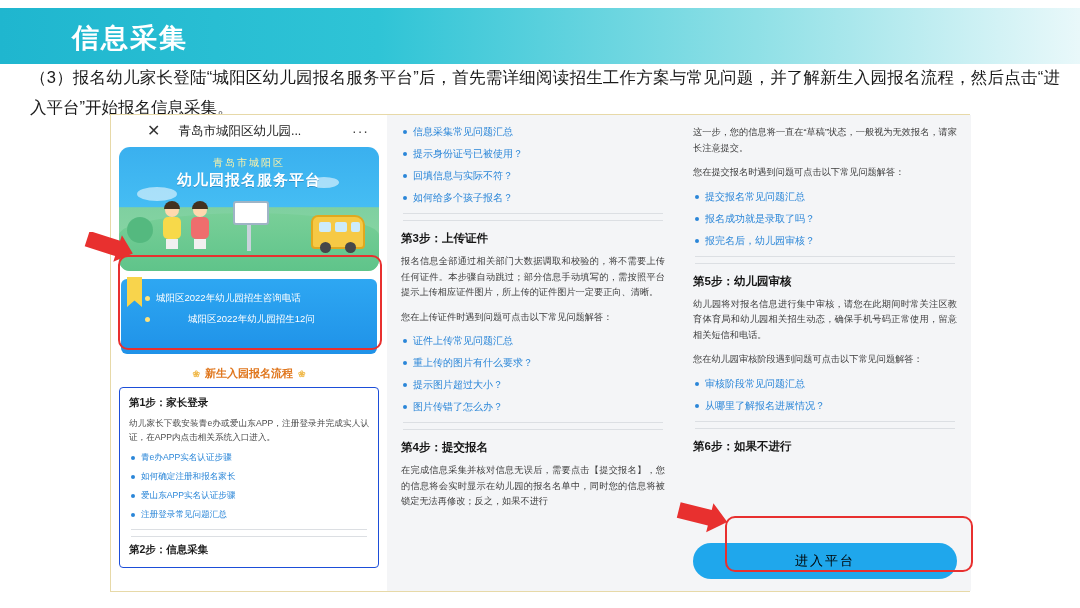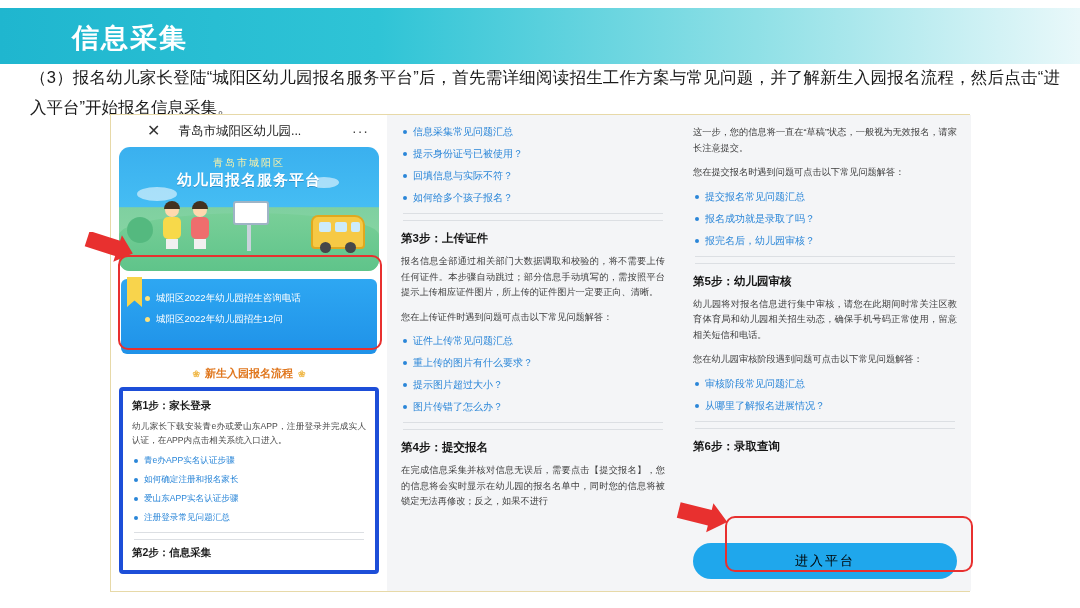--- a/index.html
+++ b/index.html
@@ -187,21 +187,21 @@
     clip-path: polygon(0 0, 100% 0, 100% 100%, 50% 78%, 0 100%);
   }
   .blue-link {
     display: flex;
     align-items: center;
     font-size: 9.5px;
     color: #ffffff;
     margin-bottom: 8px;
     white-space: nowrap;
   }
-  .blue-link:last-child { margin-bottom: 17px; }
+  .blue-link:last-child { margin-bottom: 17px; gap: 32px; }
   .dot-y {
     width: 5px; height: 5px; border-radius: 50%;
     background: #ffe27a;
     margin-right: 6px;
     flex: none;
   }
 
   
   .flow-title {
     margin: 12px 0 6px 0;
@@ -209,21 +209,21 @@
     font-size: 11px;
     color: #e0771e;
     font-weight: bold;
   }
   .flow-title .deco { color: #f0b94a; font-size: 9px; margin: 0 5px; }
 
   
   .step-box {
     margin: 0 8px 8px 8px;
     background: #ffffff;
-    border: 4px solid #1d4ed8;
+    border: 1px solid #1d4ed8;
     border-radius: 4px;
     padding: 8px 9px 10px 9px;
   }
   .step-head {
     font-size: 10.5px;
     font-weight: bold;
     color: #1a1a1a;
     margin-bottom: 6px;
   }
   .step-para {
@@ -483,21 +483,21 @@
             <span class="bdot"></span>
             <span>审核阶段常见问题汇总</span>
           </div>
           <div class="c-link">
             <span class="bdot"></span>
             <span>从哪里了解报名进展情况？</span>
           </div>
 
           <div class="divider-dbl"></div>
 
-          <div class="big-step" style="margin-bottom:0;">第6步：录取查询</div>
+          <div class="big-step" style="margin-bottom:0;">第6步：如果不进行</div>
         </div>
 
         <div class="enter-wrap">
           <button class="enter-btn">进入平台</button>
         </div>
       </div>
 
     </div>
   </div>
 

